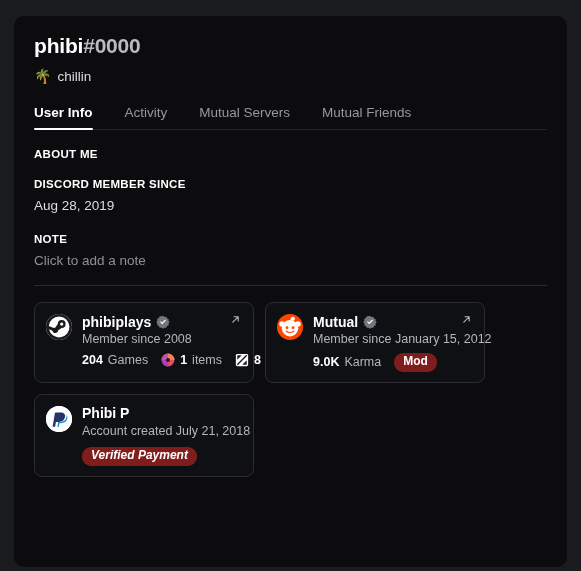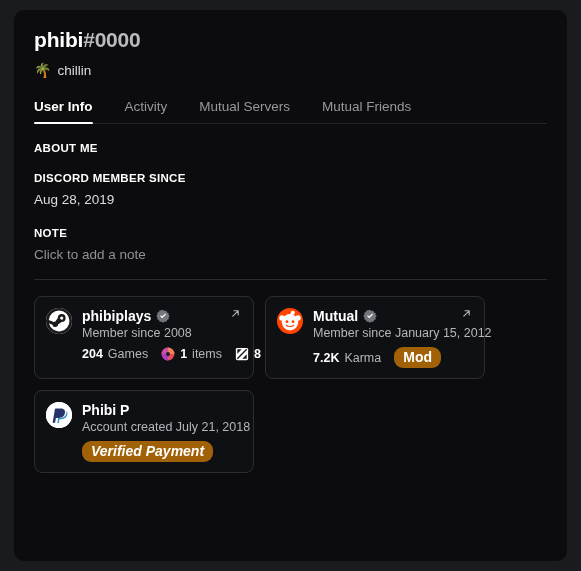--- a/index.html
+++ b/index.html
@@ -9,21 +9,21 @@
     width: 581px;
     height: 571px;
     overflow: hidden;
     font-family: "Liberation Sans", sans-serif;
     -webkit-font-smoothing: antialiased;
   }
 
   #profile-panel {
     position: absolute;
     left: 14px;
-    top: 10px;
+    top: 16px;
     width: 553px;
     height: 551px;
     background: #0c0c0e;
     border-radius: 10px;
     box-sizing: border-box;
     overflow: hidden;
   }
 
   .inner {
     padding: 0 20px;
@@ -160,23 +160,23 @@
     gap: 13px;
     font-size: 12.5px;
     color: #b4b6ba;
     white-space: nowrap;
   }
   .stat { display: flex; align-items: center; gap: 5px; }
   .stat b { color: #ffffff; font-weight: bold; }
 
   .badge {
     display: inline-block;
-    background: #a16207;
+    background: #7f1d1d;
     color: #ffffff;
-    font-size: 14px;
+    font-size: 12px;
     font-weight: bold;
     border-radius: 9px;
     padding: 2px 9px 3px 9px;
     line-height: 1.15;
   }
   .badge-row { margin-top: 7px; font-style: italic; }
 
   .ext-arrow {
     position: absolute;
     top: 10px;
@@ -295,21 +295,21 @@
             <div class="card-nameline">
               <span class="card-name">Mutual</span>
               <svg viewBox="0 0 24 24" class="verified">
                 <path d="M12 1.3l2.5 2.05 3.2-.35 1.25 2.98 2.95 1.3-.38 3.2L23.6 12l-2.08 2.52.38 3.2-2.95 1.3-1.25 2.98-3.2-.35L12 23.7l-2.5-2.05-3.2.35-1.25-2.98-2.95-1.3.38-3.2L.4 12l2.08-2.52-.38-3.2 2.95-1.3L6.3 2l3.2.35z" fill="#72767d"></path>
                 <path d="M10.6 15.7L7 12.1l1.45-1.45 2.15 2.15 4.95-4.95L17 9.3z" fill="#ffffff"></path>
               </svg>
             </div>
             <div class="card-sub">Member since January 15, 2012</div>
             <div class="card-stats">
               <span class="stat">
-                <b>7.2K</b>
+                <b>9.0K</b>
                 <span>Karma</span>
               </span>
               <span class="badge">Mod</span>
             </div>
           </div>
           <svg viewBox="0 0 24 24" class="ext-arrow">
             <path d="M7 17L17 7M17 7H9.2M17 7v7.8" stroke="#d5d7da" stroke-width="2" fill="none" stroke-linecap="round" stroke-linejoin="round"></path>
           </svg>
         </div>
         <div class="card">

